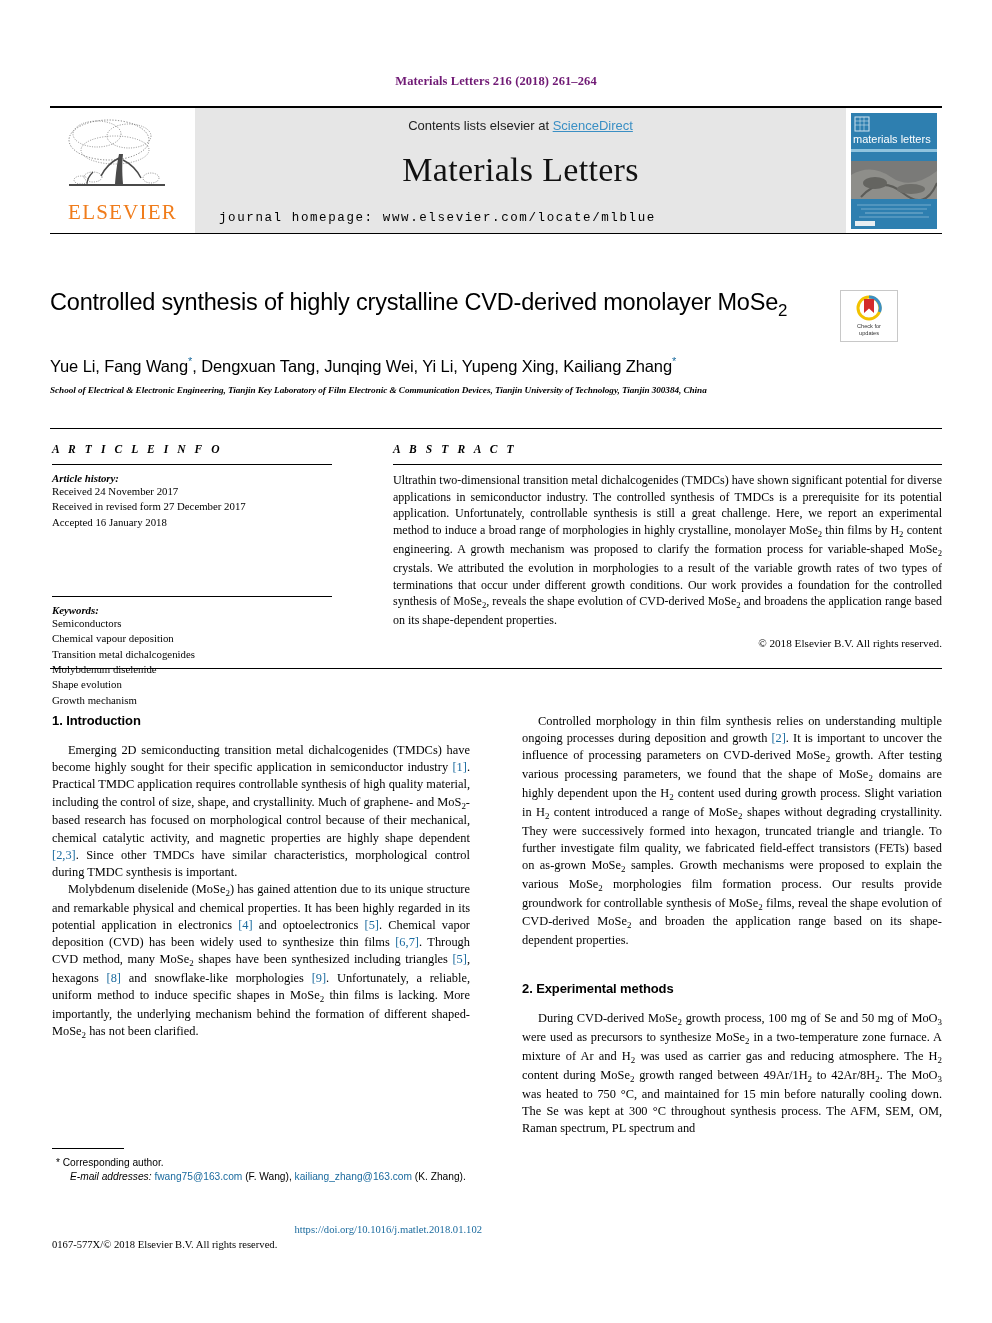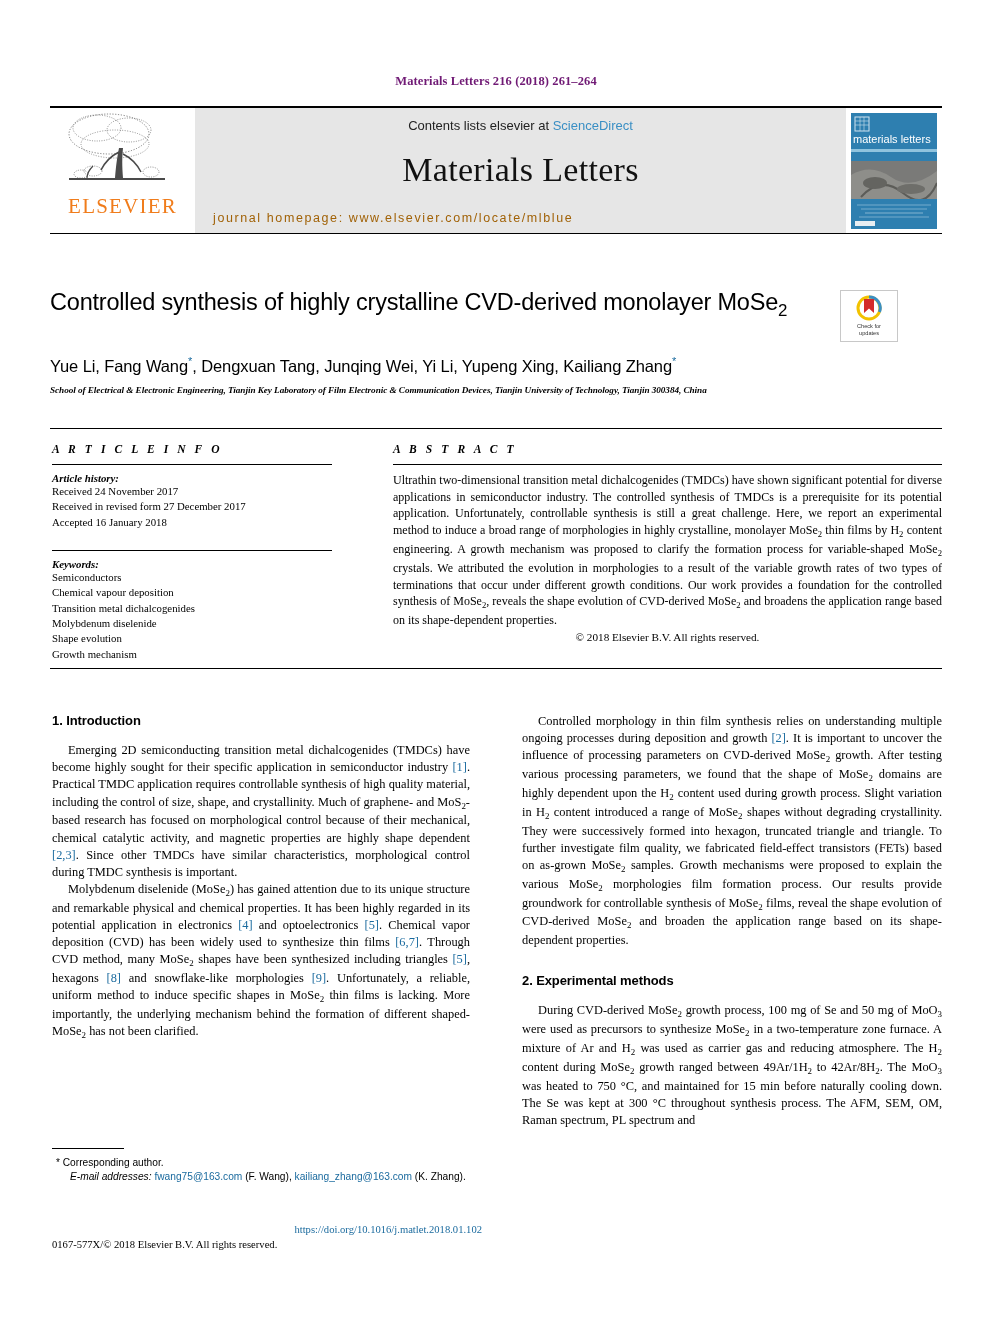--- a/index.html
+++ b/index.html
@@ -49,20 +49,21 @@
     display: flex;
     align-items: stretch;
   }
   .elsevier-logo {
     width: 145px;
     flex: 0 0 145px;
     display: flex;
     flex-direction: column;
     align-items: center;
     justify-content: flex-start;
+    padding-top: 6px;
     box-sizing: border-box;
   }
   .tree-svg { display:block; }
   .elsevier-word {
     font-family: "Liberation Serif", serif;
     font-size: 21px;
     letter-spacing: 1.2px;
     color: #f07c1b;
     margin-top: 0px;
     line-height: 1;
@@ -75,36 +76,36 @@
     align-items: center;
     justify-content: flex-start;
     padding-top: 10px;
     box-sizing: border-box;
   }
   .contents-line {
     font-family: "Liberation Sans", sans-serif;
     font-size: 13px;
     color: #222;
   }
-  .contents-line .sd-link { color: #3a8fc4; }
+  .contents-line .sd-link { color: #3a8fc4; text-decoration: underline; }
   .journal-name {
     font-family: "Liberation Serif", serif;
     font-size: 34px;
     color: #111;
     margin-top: 18px;
     letter-spacing: 0.3px;
   }
   .homepage-line {
-    font-family: Liberation Sans, sans-serif;
+    font-family: Liberation Mono, monospace;
     font-size: 12.5px;
-    color: #a16207;
+    color: #000000;
     letter-spacing: 1.6px;
     margin-top: 22px;
     align-self: flex-start;
-    padding-left: 18px;
+    padding-left: 24px;
   }
   .cover-thumb {
     width: 96px;
     flex: 0 0 96px;
     background: #ffffff;
     display: flex;
     align-items: center;
     justify-content: center;
   }
 
@@ -204,33 +205,33 @@
     font-family: "Liberation Serif", serif;
     font-style: italic;
     font-weight: bold;
     font-size: 10.8px;
   }
   .info-line {
     font-family: "Liberation Serif", serif;
     font-size: 10.8px;
     line-height: 1.42;
   }
-  .kw-block { margin-top: 20px; }
+  .kw-block { margin-top: 66px; }
   .abstract-text {
     font-family: "Liberation Serif", serif;
     font-size: 12px;
     line-height: 1.375;
     text-align: justify;
     color: #000;
   }
   .copyright {
     font-family: "Liberation Serif", serif;
     font-size: 11.2px;
-    text-align: center;
-    margin-top: 2px;
+    text-align: right;
+    margin-top: 8px;
   }
   .rule-bottom {
     position: absolute;
     left: 50px;
     top: 668px;
     width: 892px;
     border-top: 1px solid #000;
   }
 
   
@@ -246,21 +247,21 @@
     left: 522px;
     width: 420px;
   }
   .body-head {
     font-family: "Liberation Sans", sans-serif;
     font-size: 13px;
     font-weight: bold;
     margin-bottom: 14px;
     letter-spacing: -0.1px;
   }
-  .body-head.spaced { margin-top: 24px; }
+  .body-head.spaced { margin-top: 32px; }
   p.body-p {
     font-family: "Liberation Serif", serif;
     font-size: 12.4px;
     line-height: 1.385;
     text-align: justify;
     margin: 0 0 0 0;
     text-indent: 16px;
     color: #000;
   }
   p.body-p + p.body-p { margin-top: 0px; }

